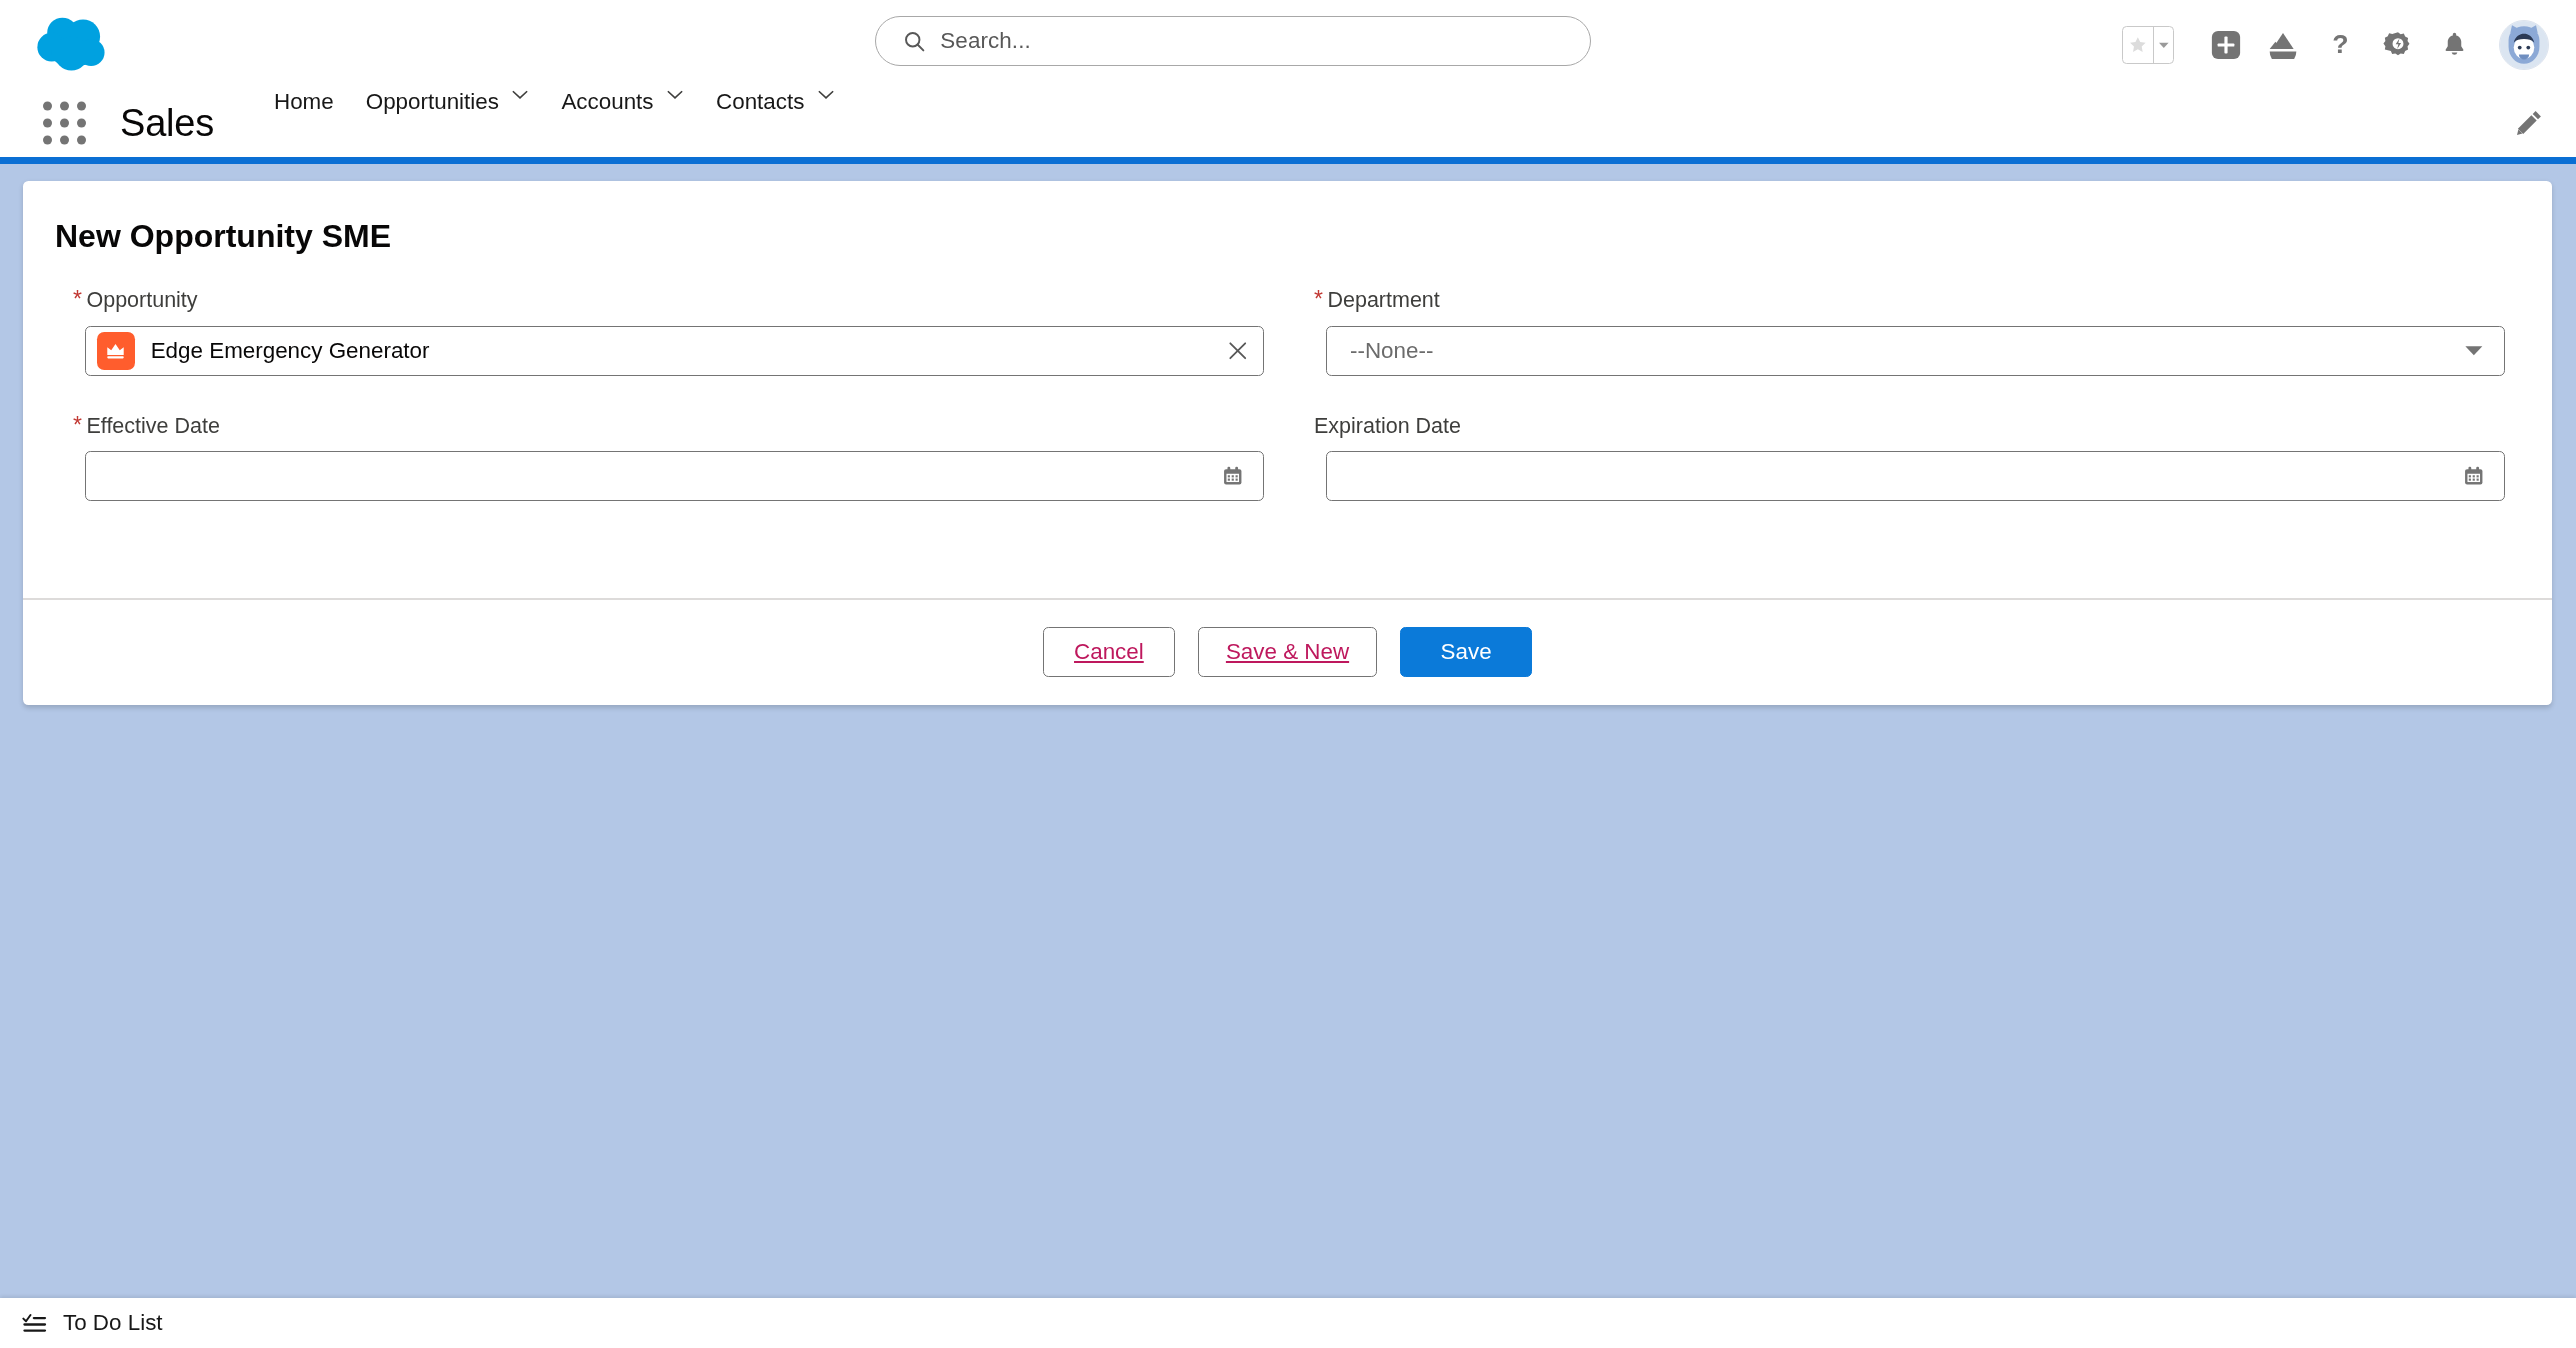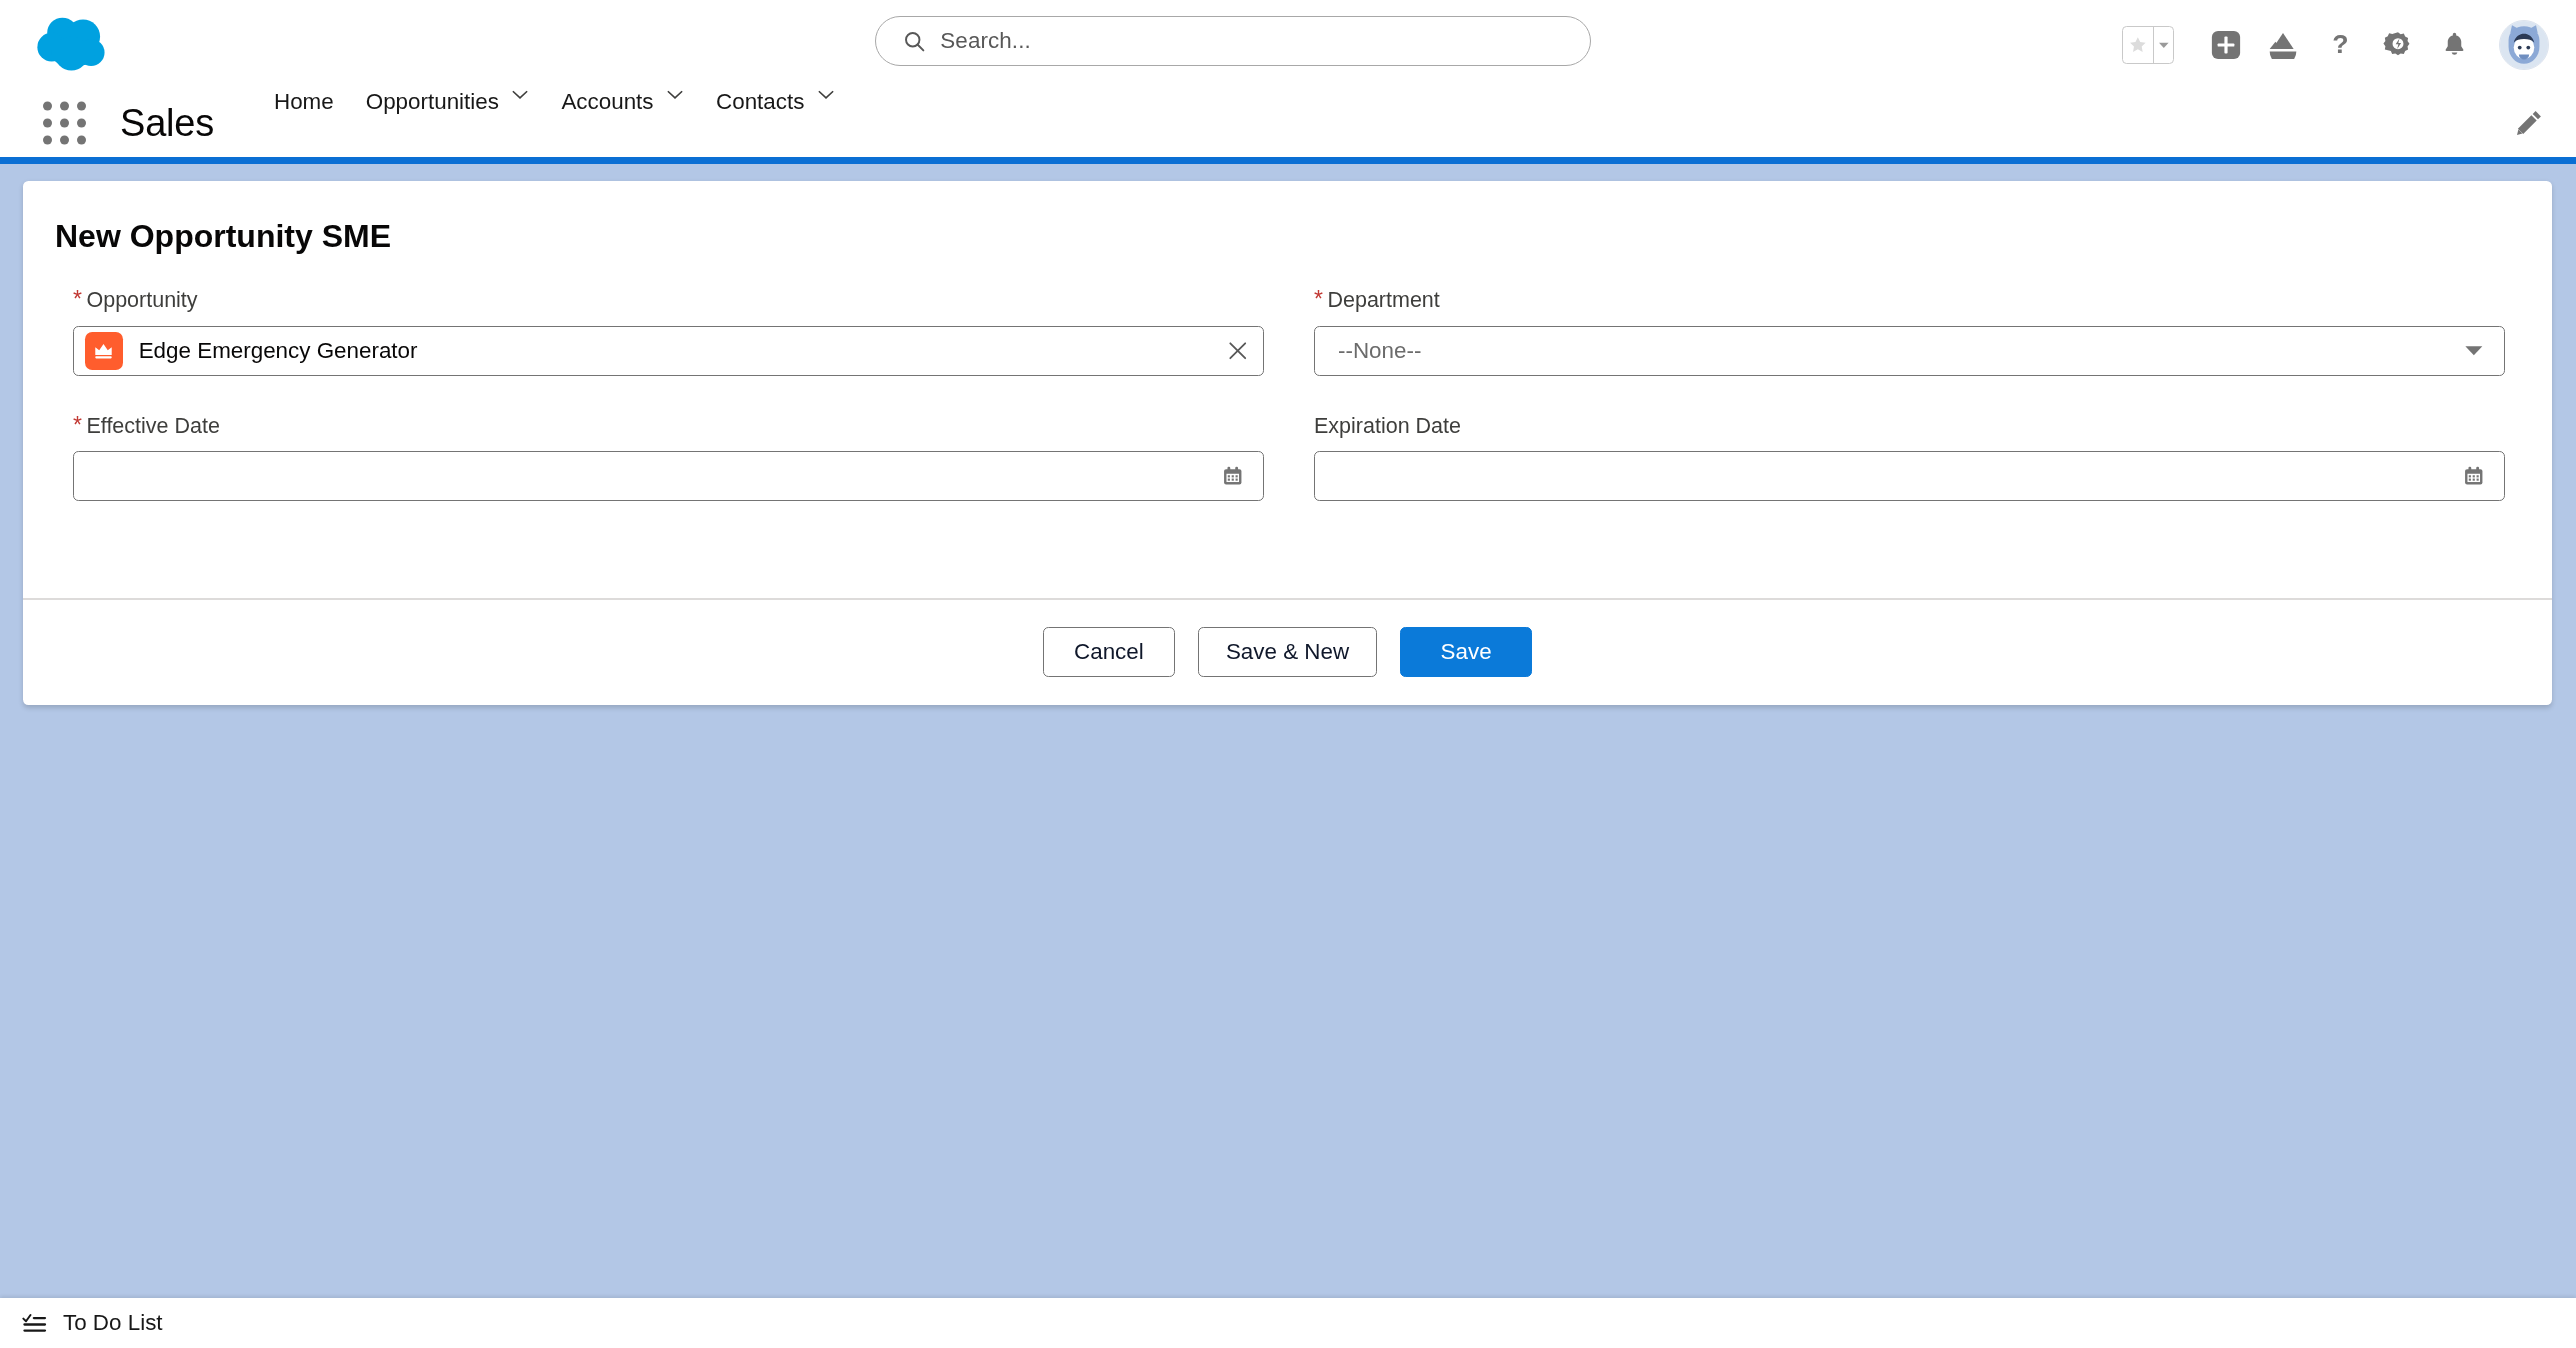--- a/index.html
+++ b/index.html
@@ -137,21 +137,21 @@
     height: 25px;
   }
   .req-star { color: #c23934; font-size: 23px; margin-right: 4.5px; line-height: 1; }
 
   .input-shell {
     position: relative;
     height: 50px;
     border: 0.9px solid #747474;
     border-radius: 5.4px;
     background: #fff;
-    display: flex; align-items: center;
+    display: flex; align-items: center; margin-left: 12px;
   }
   .pill-icon {
     width: 38px; height: 38px; border-radius: 7.2px;
     background: #ff5d2d;
     margin-left: 10.7px; margin-right: 16px;
     display: flex; align-items: center; justify-content: center;
     flex: 0 0 38px;
   }
   .input-value {
     font-size: 22.4px; color: #080707;
@@ -185,21 +185,21 @@
     display: flex; align-items: center; justify-content: center; gap: 23px;
   }
   .btn {
     height: 50px; min-width: 132px;
     border-radius: 5.4px;
     font-size: 22.4px;
     display: flex; align-items: center; justify-content: center;
     padding: 0 27px; cursor: pointer;
   }
   .btn-neutral {
-    background: #fff; border: 0.9px solid #747474; color: #0f172a;
+    background: #fff; border: 0.9px solid #747474; color: #be185d; text-decoration: underline;
   }
   .btn-brand {
     background: #0b7ad9; border: 0.9px solid #0b7ad9; color: #fff;
   }
 
   
   .util-bar {
     position: absolute; bottom: 0; left: 0;
     width: 2576px; height: 50px;
     background: #ffffff;

